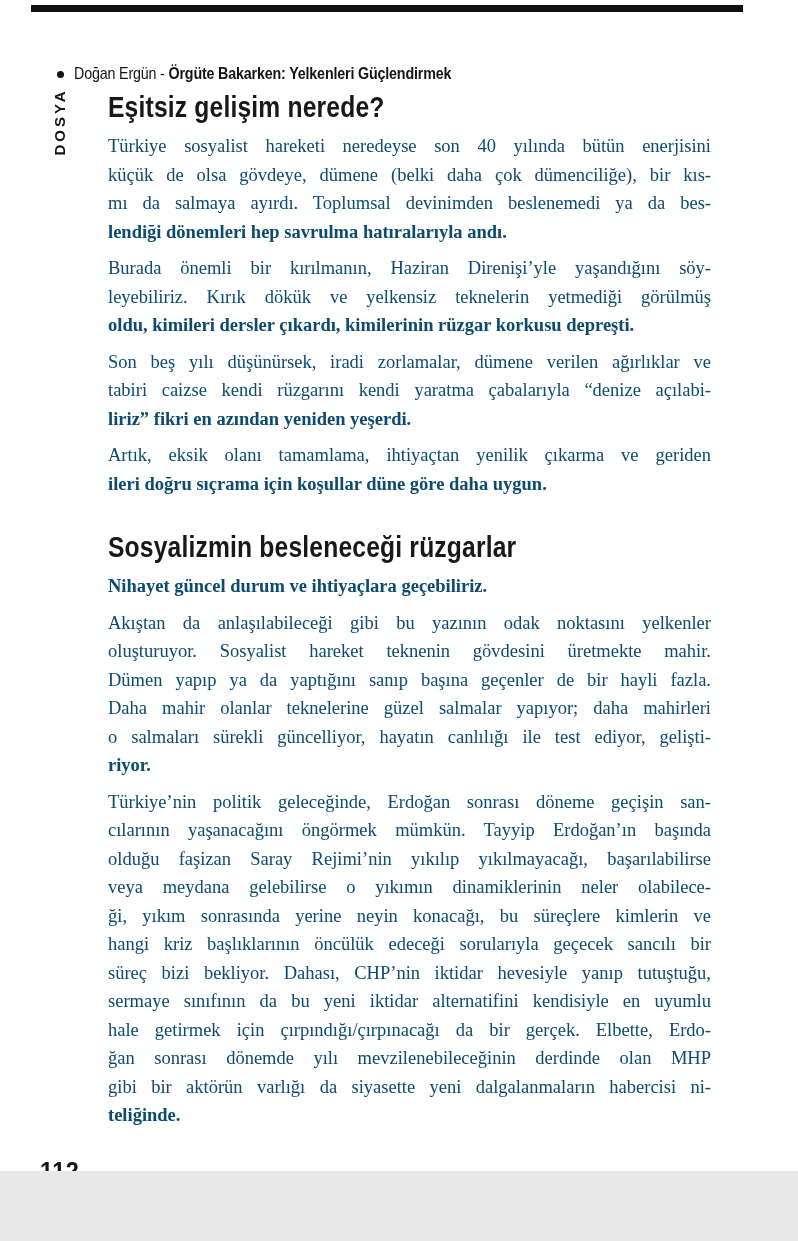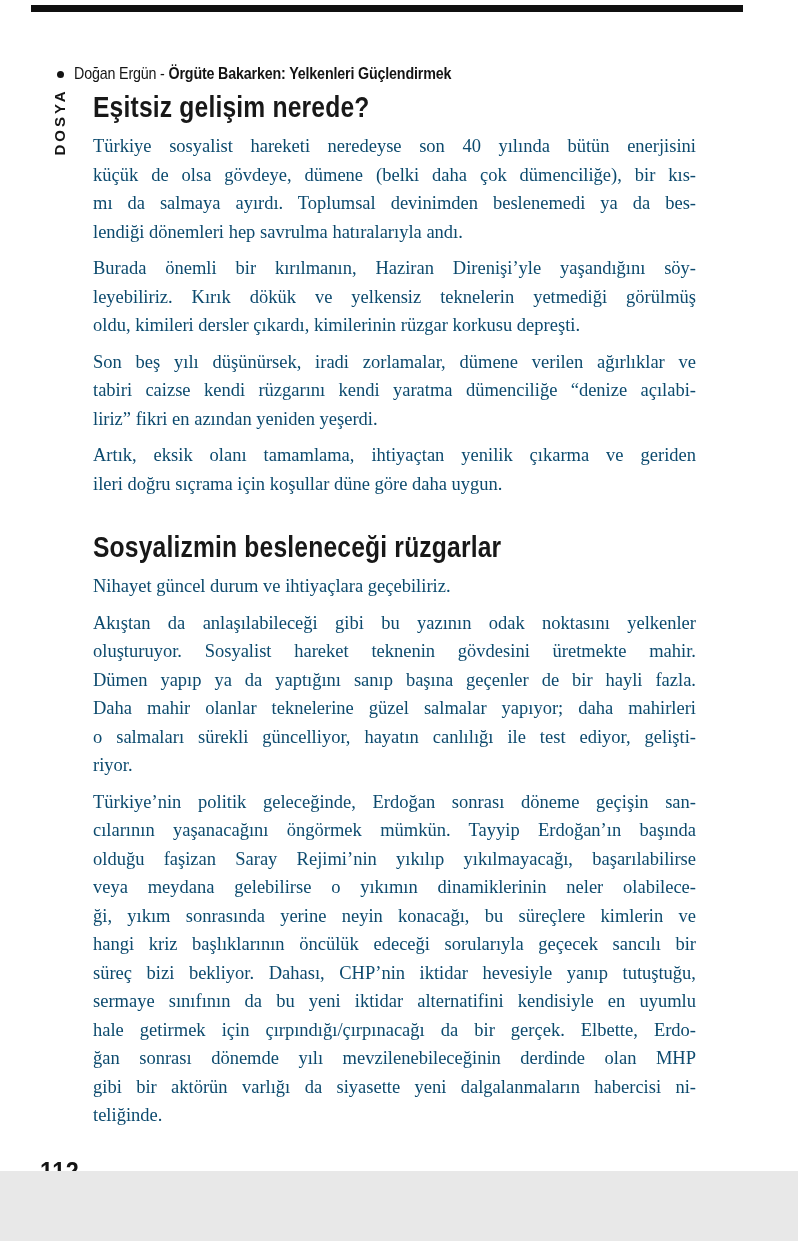--- a/index.html
+++ b/index.html
@@ -24,34 +24,34 @@
   }
   .meta .title { font-weight:800; }
 
   .dosya {
     position:absolute; left:26px; top:114px; width:68px; height:16px;
     transform:rotate(-90deg);
     font-family:"Liberation Sans", sans-serif; font-weight:700; font-size:15px;
     letter-spacing:3px; text-align:center; color:#141414; line-height:16px;
   }
 
-  .content { position:absolute; left:93px; top:90px; width:603px; }
+  .content { position:absolute; left:108px; top:90px; width:603px; }
   .heading {
     font-family:"Liberation Sans", sans-serif; font-weight:700; font-size:29px;
     line-height:34px; letter-spacing:0.2px; color:#181818;
     transform:scaleX(0.85); transform-origin:left top; white-space:nowrap;
     margin:0 0 8px 0;
   }
   .para + .heading { margin-top:32px; }
   .para { margin:0 0 8px 0; }
   .line {
     font-size:18.5px; line-height:28.5px; color:#0c4a6e;
     text-align:justify; text-align-last:justify; text-justify:inter-word;
   }
-  .line.last { text-align-last:left; }
+  .line.last { text-align-last:left;font-weight:bold; }
 
   .pagenum {
     position:absolute; left:40px; top:1156px;
     font-family:"Liberation Sans", sans-serif; font-weight:700; font-size:26px;
     letter-spacing:0.5px; color:#141414;
     transform:scaleX(0.9); transform-origin:left top;
   }
 </style>
 </head>
 <body>
@@ -74,21 +74,21 @@
         <div class="line">mı da salmaya ayırdı. Toplumsal devinimden beslenemedi ya da bes-</div>
         <div class="line last">lendiği dönemleri hep savrulma hatıralarıyla andı.</div>
       </div>
       <div class="para">
         <div class="line">Burada önemli bir kırılmanın, Haziran Direnişi’yle yaşandığını söy-</div>
         <div class="line">leyebiliriz. Kırık dökük ve yelkensiz teknelerin yetmediği görülmüş</div>
         <div class="line last">oldu, kimileri dersler çıkardı, kimilerinin rüzgar korkusu depreşti.</div>
       </div>
       <div class="para">
         <div class="line">Son beş yılı düşünürsek, iradi zorlamalar, dümene verilen ağırlıklar ve</div>
-        <div class="line">tabiri caizse kendi rüzgarını kendi yaratma dümenciliğe “denize açılabi-</div>
+        <div class="line">tabiri caizse kendi rüzgarını kendi yaratma çabalarıyla “denize açılabi-</div>
         <div class="line last">liriz” fikri en azından yeniden yeşerdi.</div>
       </div>
       <div class="para">
         <div class="line">Artık, eksik olanı tamamlama, ihtiyaçtan yenilik çıkarma ve geriden</div>
         <div class="line last">ileri doğru sıçrama için koşullar düne göre daha uygun.</div>
       </div>
       <div class="heading">Sosyalizmin besleneceği rüzgarlar</div>
       <div class="para">
         <div class="line last">Nihayet güncel durum ve ihtiyaçlara geçebiliriz.</div>
       </div>

